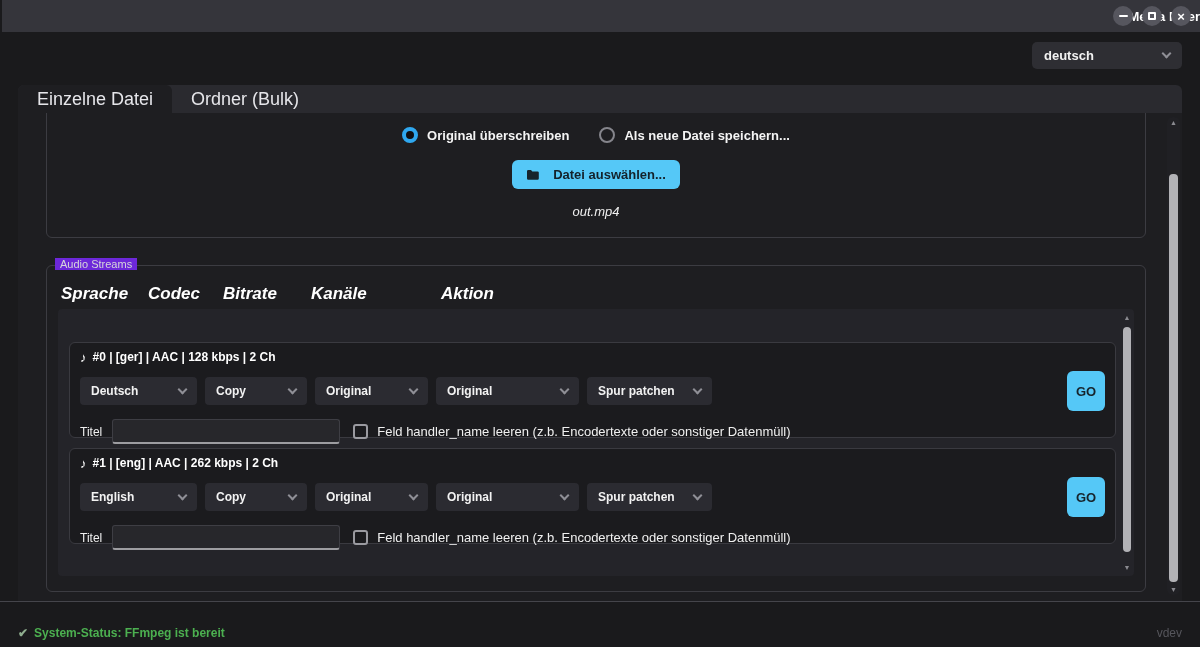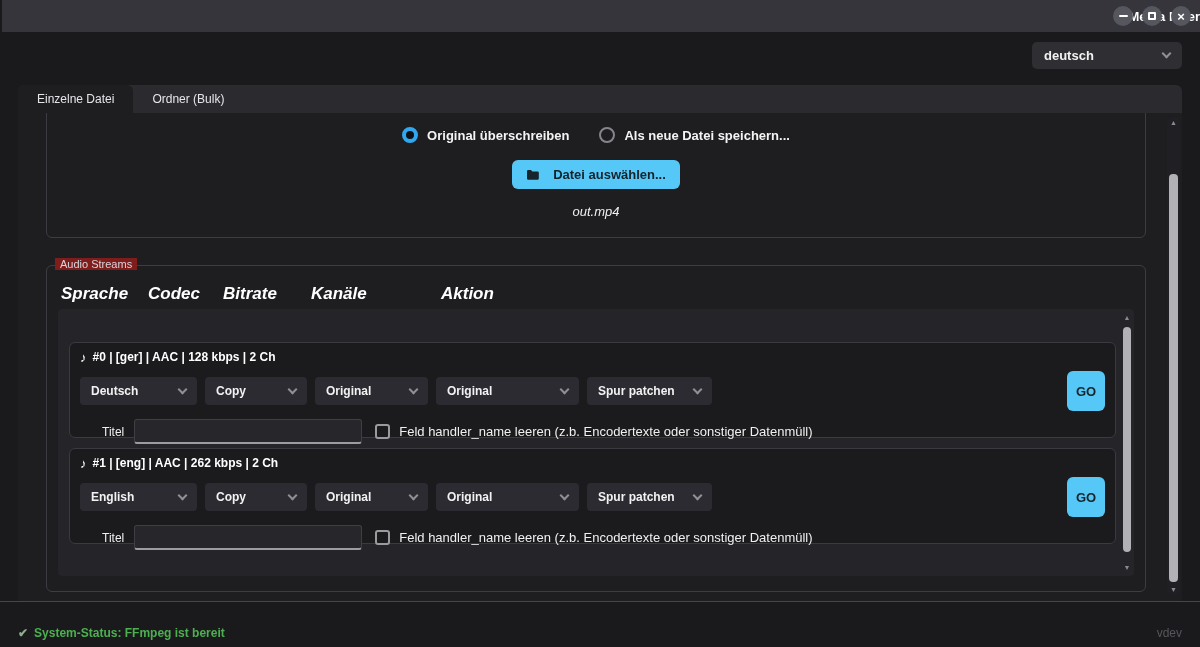--- a/index.html
+++ b/index.html
@@ -21,41 +21,41 @@
   .lang-select { position:absolute; top:42px; right:18px; width:150px; height:27px; background:#2e2e33;
                  border-radius:5px; display:flex; align-items:center; padding:0 12px; }
   .lang-select span.val { font-size:13px; font-weight:700; color:#f2f2f2; }
   .chev { width:7px; height:7px; border-right:2px solid #8f8f96; border-bottom:2px solid #8f8f96;
           transform:rotate(45deg); margin-top:-4px; }
   .lang-select .chev { margin-left:auto; }
 
   
   .tabbar { position:absolute; left:18px; right:18px; top:85px; height:28px; background:#2a2a2f;
             border-radius:6px 6px 0 0; display:flex; }
-  .tab { padding:0 19px; display:flex; align-items:center; font-size:12px; color:#e6e6ea; }
+  .tab { padding:0 19px; display:flex; align-items:center; font-size:18px; color:#e6e6ea; }
   .tab.active { background:#1e1e21; border-radius:6px 6px 0 0; }
 
   
   .panel { position:absolute; left:18px; right:18px; top:113px; height:488px; background:#1e1e21; overflow:hidden; }
   .bottom-divider { position:absolute; left:0; right:0; top:601px; height:1px; background:#45454b; }
 
   .groupbox { position:absolute; border:1px solid #3c3c42; border-radius:6px; }
   .file-box { left:28px; width:1100px; top:-8px; height:133px; display:flex; flex-direction:column; align-items:center; }
   .radio-row { display:flex; gap:30px; margin-top:21px; align-items:center; }
   .radio-item { display:flex; gap:9px; align-items:center; font-size:13px; font-weight:700; color:#f4f4f4; }
   .radio { width:16px; height:16px; border-radius:50%; }
   .radio.sel { border:4px solid #2fa8f0; background:#101013; }
   .radio.unsel { border:2px solid #85858c; background:transparent; }
   .choose-btn { margin-top:17px; height:29px; background:#55c8f7; border:none; border-radius:6px; color:#14222b;
                 font-weight:700; font-size:13px; display:flex; align-items:center; gap:13px; padding:0 14px;
                 font-family:"Liberation Sans", sans-serif; }
   .filename { margin-top:15px; font-style:italic; font-size:13px; color:#f0f0f0; }
 
   .audio-box { left:28px; width:1100px; top:152px; height:327px; }
-  .legend { position:absolute; top:-8px; left:8px; background:#7f1d1d; padding:0 5px; font-size:11px; color:#d6d6da; }
+  .legend { position:absolute; top:-8px; left:8px; background:#6d28d9; padding:0 5px; font-size:11px; color:#d6d6da; }
   .col-h { position:absolute; top:18px; font-size:17px; font-weight:700; color:#fff;font-style:italic; }
 
   .viewport { position:absolute; left:11px; top:43px; width:1076px; height:267px; background:#242429; border-radius:4px; }
 
   
   .sb { position:absolute; display:flex; flex-direction:column; align-items:center; }
   .sb .arrow { color:#8a8a90; font-size:7px; height:11px; line-height:11px; flex:0 0 auto; }
   .sb .track { flex:1 1 auto; width:100%; position:relative; }
   .sb .thumb { position:absolute; left:2px; right:2px; background:#b2b2b6; border-radius:4px; }
   .sb-outer { right:2px; top:4px; bottom:6px; width:13px; background:#202024; border-radius:6px; }
@@ -70,21 +70,21 @@
   .card-header { font-size:12px; font-weight:700; color:#fff; display:flex; gap:6px; align-items:center; }
   .note-ico { font-size:13px; line-height:1; }
   .controls { display:flex; gap:8px; margin-top:7px; align-items:center; }
   .dd { height:28px; background:#2b2b31; border-radius:4px; display:flex; align-items:center;
         justify-content:space-between; padding:0 11px; font-size:12px; font-weight:700; color:#f2f2f2; }
   .dd-lang { width:117px; } .dd-codec { width:102px; } .dd-bitrate { width:113px; }
   .dd-channels { width:143px; } .dd-action { width:125px; }
   .go-btn { margin-left:auto; width:38px; height:40px; background:#55c8f7; border:none; border-radius:6px;
             color:#17242c; font-weight:700; font-size:13px; display:flex; align-items:center; justify-content:center;
             font-family:"Liberation Sans", sans-serif; }
-  .title-row { display:flex; align-items:center; margin-top:8px;margin-left:22px; }
+  .title-row { display:flex; align-items:center; margin-top:8px; }
   .title-label { font-size:12px; color:#f0f0f0; margin-right:10px; }
   .entry { width:228px; height:25px; background:#27272b; border:1px solid #3e3e44; border-bottom:2px solid #9d9da1;
            border-radius:3px; color:#f0f0f0; padding:0 6px; font-family:"Liberation Sans", sans-serif; font-size:12px; }
   .cb { width:15px; height:15px; border:2px solid #9a9aa0; border-radius:3px; background:transparent; margin-left:13px; flex:0 0 auto; }
   .cb-label { font-size:13px; color:#f0f0f0; margin-left:9px; white-space:nowrap; }
 
   
   .status { position:absolute; left:18px; bottom:7px; font-size:12px; font-weight:700; color:#4cb050;
             display:flex; align-items:center; gap:6px; }
   .check-ico { color:#8fae8f; font-size:12px; }

